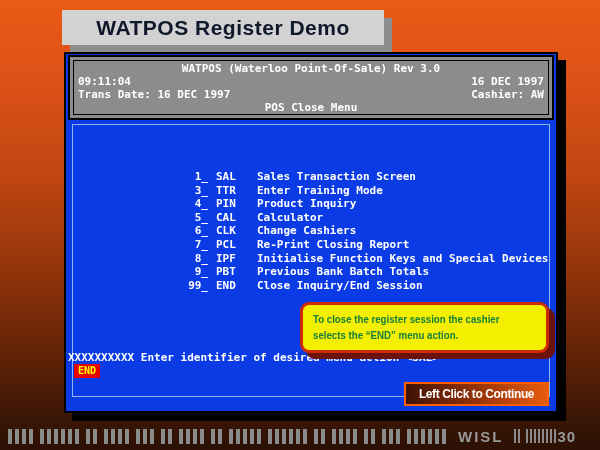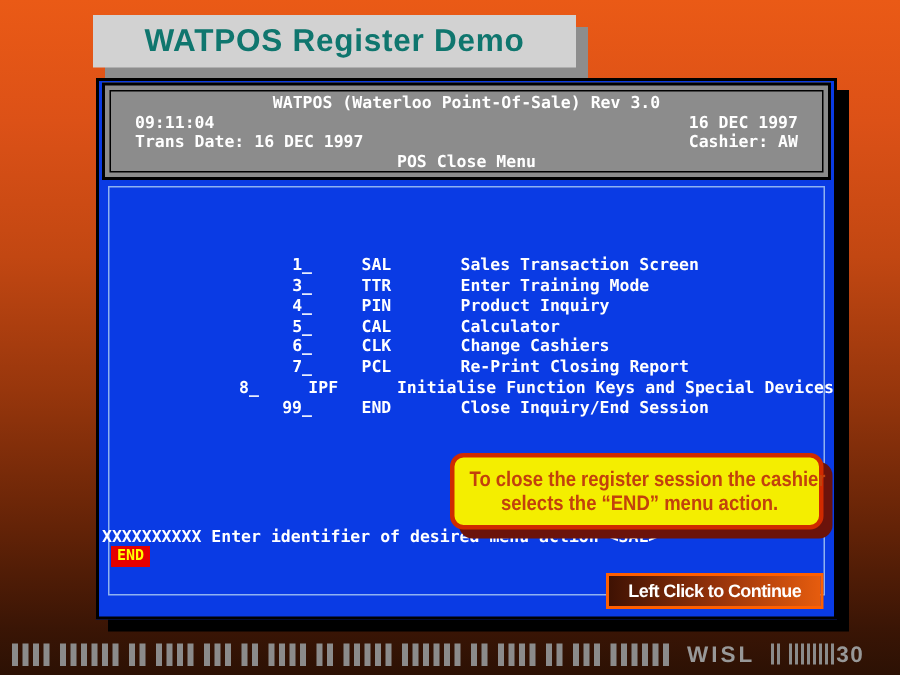--- a/index.html
+++ b/index.html
@@ -10,52 +10,52 @@
   }
   :root{
     --screen-blue:#0a3be4; --header-gray:#8c8c8c; --input-red:#e60000;
     --input-yellow:#ffff00; --callout-yellow:#f4ee00; --callout-border:#cf2a00;
     --btn-orange:#ff5f00;
   }
   .title-bar{
     position:absolute;left:62px;top:10px;width:322px;height:35px;
     background:#d2d2d2;box-shadow:8px 8px 0 #8d8d8d;
     display:flex;align-items:center;justify-content:center;
-    color:#0f766e;font-size:21px;font-weight:600;letter-spacing:.5px;
+    color:#0f172a;font-size:21px;font-weight:600;letter-spacing:.5px;
   }
   .screen{
     position:absolute;left:64px;top:52px;width:490px;height:357px;
     background:var(--screen-blue);border:2px solid #000;box-shadow:8px 8px 0 #000;
   }
   .mono{font-family:"DejaVu Sans Mono","Liberation Mono",monospace;font-weight:bold;color:#fff;}
   .term-header{
     position:absolute;left:2px;right:2px;top:1px;height:56px;
     background:var(--header-gray);border:2px solid #000;
     box-shadow:inset 0 0 0 3px var(--header-gray),inset 0 0 0 4px #000;
     font-size:11px;padding-top:5px;overflow:hidden;
   }
-  .th-row{height:13px;line-height:13px;padding:0 20px;white-space:nowrap;}
+  .th-row{height:13px;line-height:13px;padding:0 8px;white-space:nowrap;}
   .th-center{text-align:center;}
   .th-split{display:flex;justify-content:space-between;}
   .inner-outline{position:absolute;left:6px;top:70px;width:476px;height:271px;border:1px solid #8fb2f0;}
   .menu{position:absolute;left:0;top:116px;width:100%;}
-  .menu-row{display:flex;height:13.6px;line-height:13.6px;font-size:11px;white-space:nowrap;gap:25px;}
+  .menu-row{display:flex;height:13.6px;line-height:13.6px;font-size:11px;white-space:nowrap;}
   .menu-num{width:142px;text-align:right;}
   .menu-code{margin-left:8px;width:28px;}
   .menu-desc{margin-left:13px;}
   .prompt{position:absolute;left:2px;top:297px;font-size:11px;white-space:nowrap;}
   .end-badge{
     position:absolute;left:8px;top:310px;background:var(--input-red);
     color:var(--input-yellow);font-size:10px;padding:1px 4px 2px;line-height:11px;
   }
   .callout{
     position:absolute;left:300px;top:302px;width:226px;z-index:5;
     background:var(--callout-yellow);border:3px solid var(--callout-border);
     border-radius:9px;box-shadow:6px 6px 0 #6b130b;
-    padding:6px 7px 7px 10px;color:#c2410c;font-size:14px;font-weight:bold;line-height:16px;text-align:center;
+    padding:6px 7px 7px 10px;color:#15803d;font-size:11px;font-weight:bold;line-height:16px;
   }
   .callout-text{transform:scaleX(.88);transform-origin:0 0;width:114%;white-space:nowrap;}
   .continue-btn{
     position:absolute;left:338px;top:328px;width:141px;height:20px;z-index:6;
     border:2px solid var(--btn-orange);
     background:linear-gradient(90deg,#3f1203 0%,#98340a 52%,#e65c0e 100%);
     color:#fff;font-weight:bold;font-size:12px;letter-spacing:-0.4px;
     display:flex;align-items:center;justify-content:center;cursor:pointer;white-space:nowrap;
   }
   .footer{position:absolute;left:0;top:427px;width:600px;height:18px;display:flex;align-items:center;}
@@ -123,20 +123,25 @@
         <span class="menu-num">7_</span>
         <span class="menu-code">PCL</span>
         <span class="menu-desc">Re-Print Closing Report</span>
       </div>
       <div class="menu-row">
         <span class="menu-num">8_</span>
         <span class="menu-code">IPF</span>
         <span class="menu-desc">Initialise Function Keys and Special Devices</span>
       </div>
       <div class="menu-row">
+        <span class="menu-num">9_</span>
+        <span class="menu-code">PBT</span>
+        <span class="menu-desc">Previous Bank Batch Totals</span>
+      </div>
+      <div class="menu-row">
         <span class="menu-num">99_</span>
         <span class="menu-code">END</span>
         <span class="menu-desc">Close Inquiry/End Session</span>
       </div>
     </div>
 
   <div class="prompt mono">XXXXXXXXXX Enter identifier of desired menu action &lt;SAL&gt;</div>
 
   <div class="end-badge mono">END</div>
 

